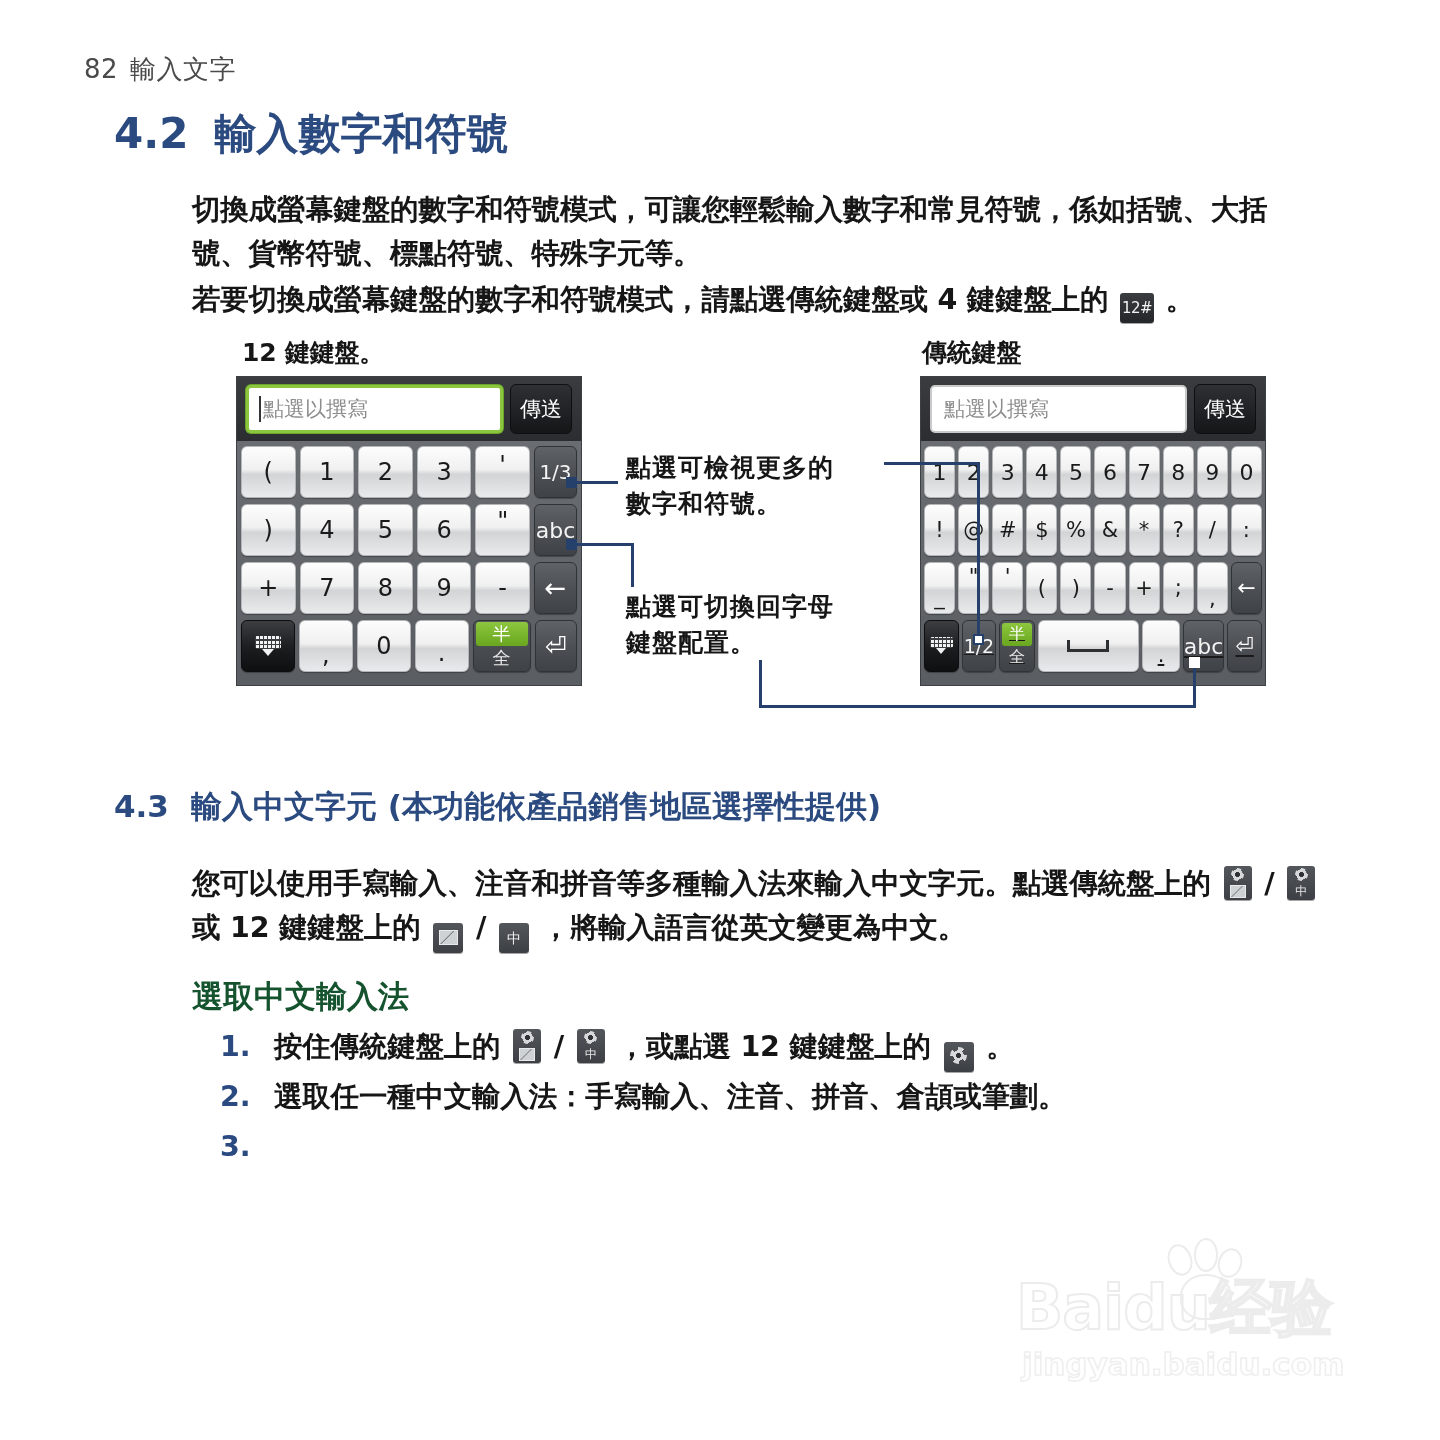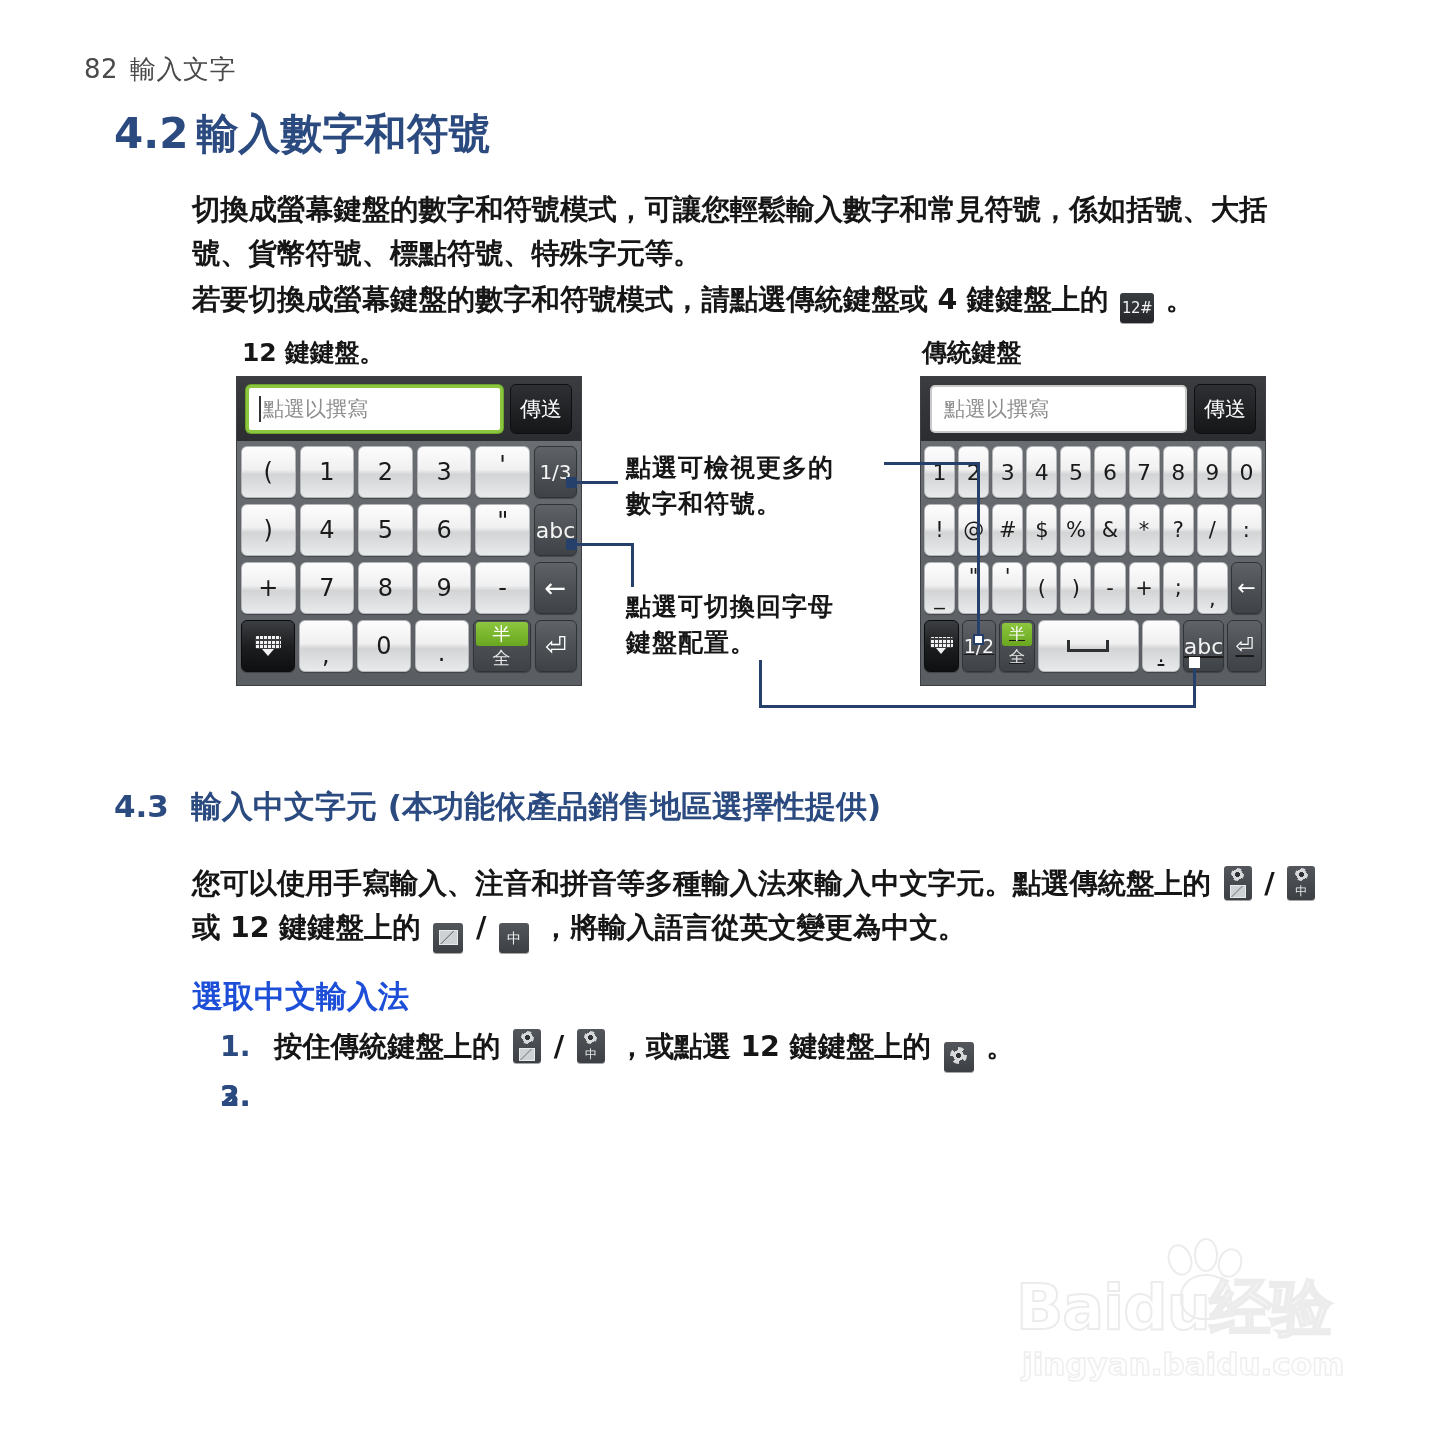--- a/index.html
+++ b/index.html
@@ -33,33 +33,33 @@
     position: absolute;
     color: #2b4a80;
     font-weight: bold;
     white-space: nowrap;
   }
   #h-42 {
     left: 114px;
     top: 106px;
     font-size: 42px;
   }
-  #h-42 .num { margin-right: 8px; }
+  #h-42 .num { margin-right: 26px; }
   #h-43 {
     left: 114px;
     top: 786px;
     font-size: 31px;
   }
   #h-43 .num { margin-right: 22px; }
 
   .h-sub {
     position: absolute;
     left: 192px;
     top: 976px;
-    color: #1d4ed8;
+    color: #14532d;
     font-weight: bold;
     font-size: 31px;
     white-space: nowrap;
   }
 
   
   .para {
     position: absolute;
     font-size: 28.5px;
     line-height: 44px;
@@ -563,21 +563,21 @@
 
 <div class="h-sub">選取中文輸入法</div>
 
 <div id="olist">
 
   <div class="li">
     <span class="marker">1.</span><span>按住傳統鍵盤上的 </span><span class="chip chip-sq"><span class="top"><span class="gear"></span></span><span class="bot"><span class="hw"></span></span></span><span> / </span><span class="chip chip-sq"><span class="top"><span class="gear"></span></span><span class="bot" style="font-size:12px;color:#e6e8ea;">中</span></span><span> ，或點選 12 鍵鍵盤上的 </span><span class="chip chip-flat"><span class="gear" style="width:17px;height:17px;"></span></span><span> 。</span>
   </div>
 
   <div class="li">
-    <span class="marker">2.</span>
+    <span class="marker">2.</span><span>選取任一種中文輸入法：手寫輸入、注音、拼音、倉頡或筆劃。</span>
   </div>
 
   <div class="li">
     <span class="marker">3.</span>
   </div>
 
 </div>
 
 <div id="watermark">
   <div id="wm-main">Baidu经验</div>

